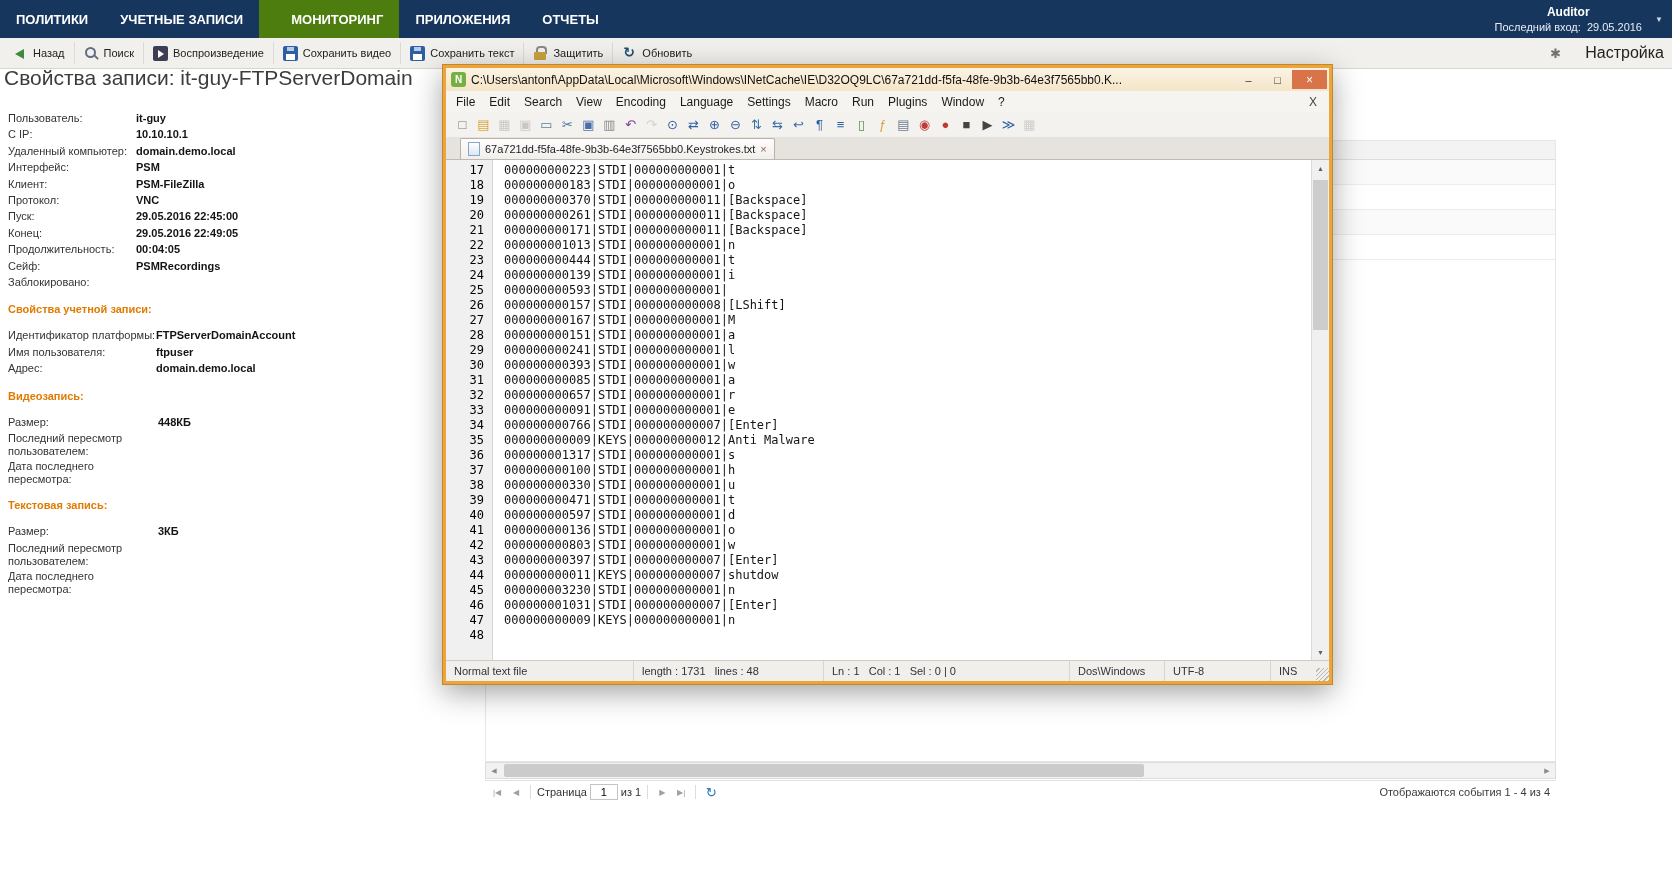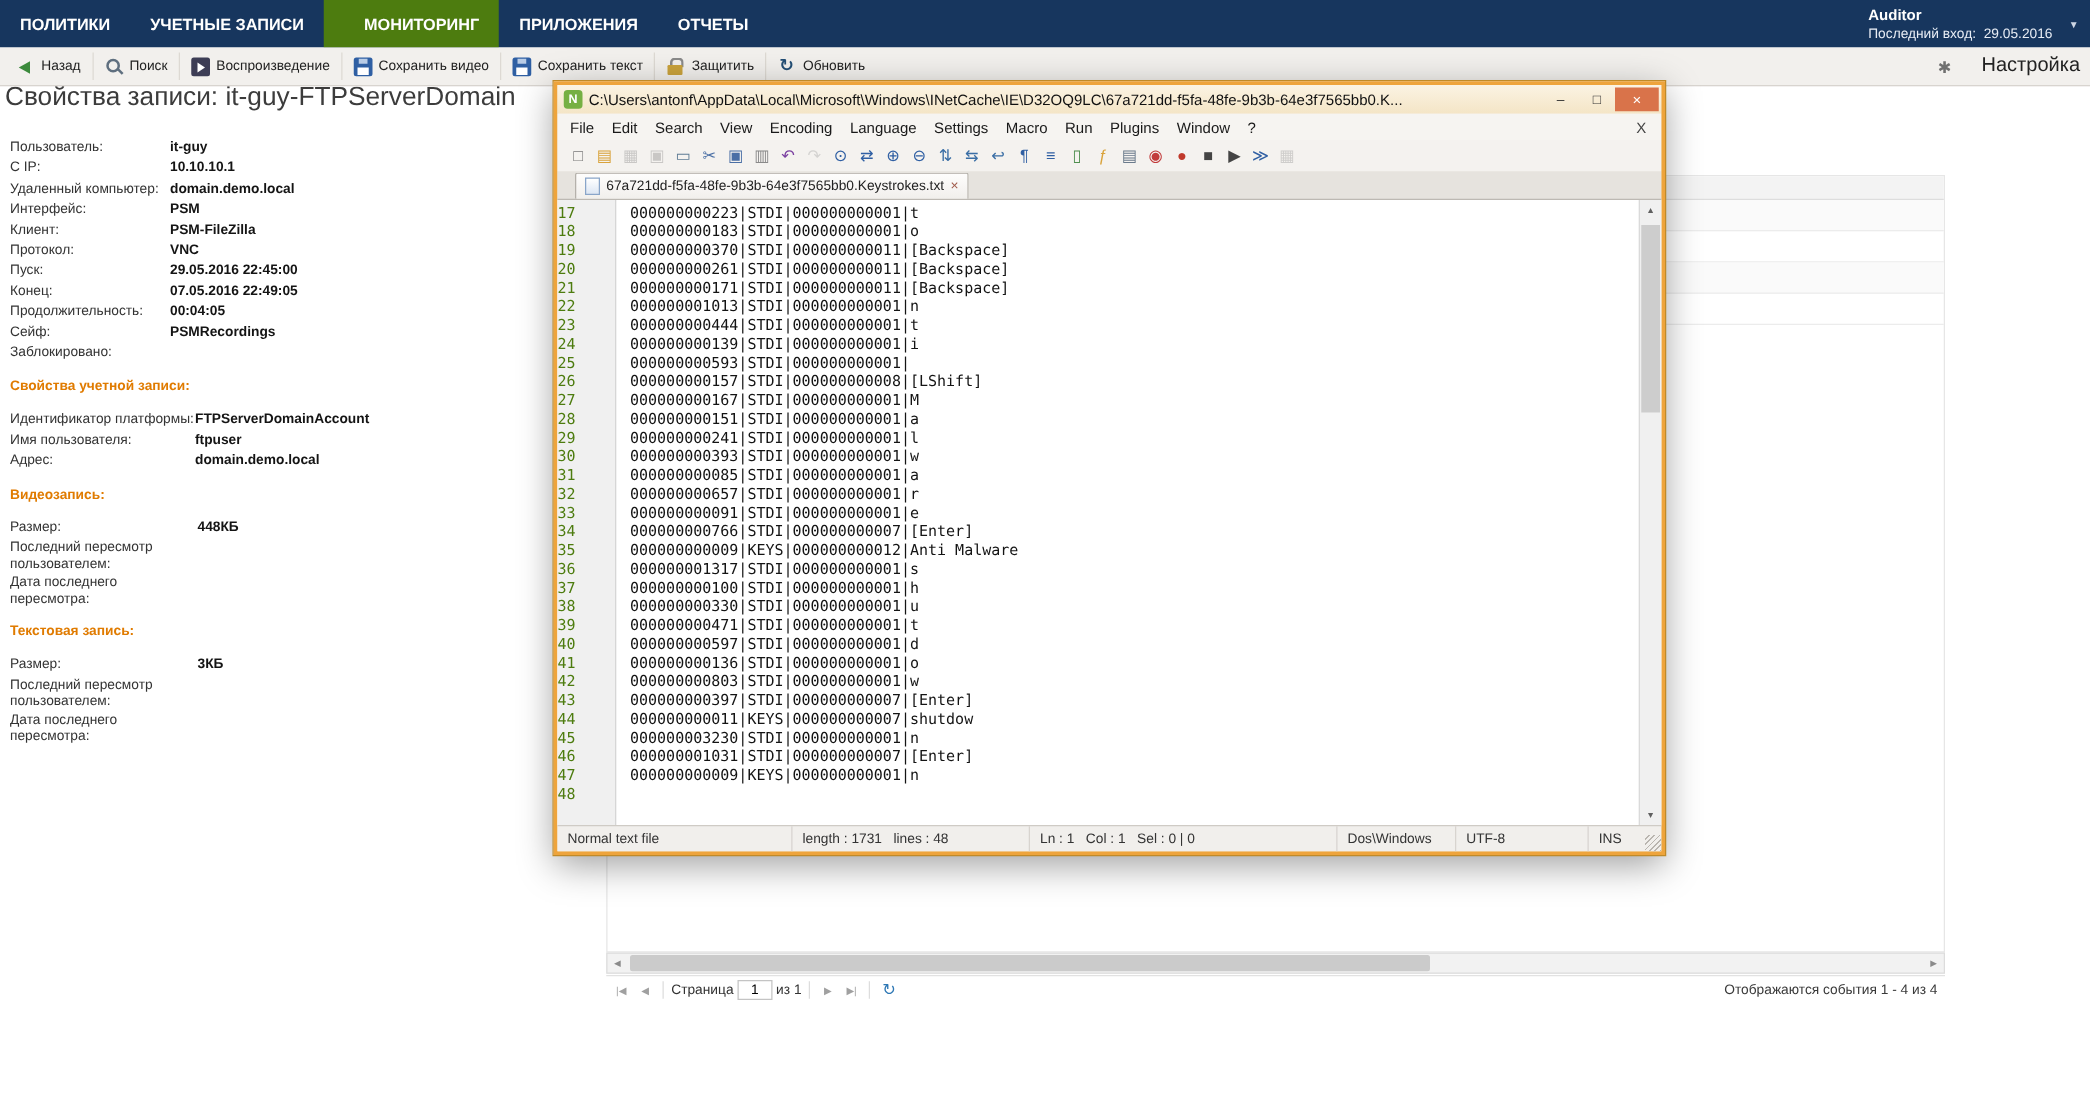--- a/index.html
+++ b/index.html
@@ -5,21 +5,21 @@
   html,body{margin:0;padding:0;background:#fff;}
   body{font-family:"Liberation Sans","DejaVu Sans",sans-serif;}
   #screen{position:relative;width:1672px;height:875px;overflow:hidden;background:#fff;}
 
   
   .navbar{position:absolute;top:0;left:0;right:0;height:38px;background:#17365e;display:flex;color:#fff;z-index:2;}
   .nav-left{display:flex;}
   .nav-item{display:flex;align-items:center;padding:0 16px;font-size:13px;font-weight:bold;cursor:pointer;white-space:nowrap;}
   .nav-item.active{background:#4d7c0f;padding-left:32px;}
   .nav-user{margin-left:auto;display:flex;flex-direction:column;justify-content:center;padding-right:30px;position:relative;text-align:left;}
-  .nav-user-name{font-size:12px;font-weight:bold;}
+  .nav-user-name{font-size:12px;font-weight:bold;text-align:center;}
   .nav-user-login{font-size:11px;color:#e8edf5;margin-top:2px;white-space:pre;}
   .nav-caret{position:absolute;right:9px;top:15px;font-size:8px;color:#cdd6e4;cursor:pointer;}
 
   
   .app-toolbar{position:absolute;top:38px;left:0;right:0;height:30px;background:#f2f0ed;border-bottom:1px solid #d8d4cf;display:flex;align-items:center;padding-left:4px;z-index:2;}
   .tb-btn{display:flex;align-items:center;gap:5px;padding:0 9px;height:22px;font-size:11px;color:#222;cursor:pointer;white-space:nowrap;}
   .tb-btn + .tb-btn{border-left:1px solid #ddd9d3;}
   .tb-settings{position:absolute;right:8px;top:4px;display:flex;align-items:center;gap:21px;font-size:16px;color:#222;height:22px;cursor:pointer;text-align:center;}
   .tb-icon{width:15px;height:15px;position:relative;display:inline-block;flex:none;}
   .ic-back::after{content:"";position:absolute;left:2px;top:3px;width:0;height:0;border:5px solid transparent;border-right:9px solid #3c8a3c;border-left:0;}
@@ -79,21 +79,21 @@
   .np-ico.disabled{opacity:.35;}
   .np-tabs{height:22px;flex:none;background:#e6e3de;display:flex;align-items:flex-end;padding-left:14px;border-bottom:1px solid #bdb9b3;}
   .np-tab{height:21px;background:linear-gradient(#fefdfc,#f1efec);border:1px solid #b5b1ab;border-bottom:none;border-radius:2px 2px 0 0;display:flex;align-items:center;gap:5px;padding:0 7px;font-size:11px;color:#222;cursor:pointer;box-sizing:border-box;}
   .tab-doc{width:10px;height:12px;background:linear-gradient(#ffffff,#dce6f4);border:1px solid #89a5c9;flex:none;}
   .tab-close{font-size:11px;color:#a05a4a;cursor:pointer;}
   .np-main{flex:1;display:flex;min-height:0;background:#fff;}
   .np-editor{flex:1;position:relative;overflow:hidden;min-width:0;}
   .gutter-bg{position:absolute;left:0;top:0;bottom:0;width:46px;background:#f0f0f0;border-right:1px solid #d6d6d6;}
   .code-lines{position:absolute;left:0;top:3px;right:0;font-family:"DejaVu Sans Mono","Liberation Mono",monospace;font-size:12px;line-height:15px;}
   .cline{display:flex;position:relative;}
-  .ln{width:38px;flex:none;color:#4d7c0f;padding-right:8px;}
+  .ln{width:38px;flex:none;text-align:right;color:#000000;padding-right:8px;}
   .lt{padding-left:12px;color:#141414;white-space:pre;}
   .np-vscroll{width:17px;flex:none;background:#f0f0f0;border-left:1px solid #dadada;position:relative;}
   .vs-up,.vs-down{position:absolute;left:0;right:0;height:16px;display:flex;align-items:center;justify-content:center;font-size:7px;color:#606060;cursor:pointer;}
   .vs-up{top:0}.vs-down{bottom:0}
   .vs-thumb{position:absolute;left:1px;right:1px;top:20px;height:150px;background:#cdcdcd;cursor:pointer;}
   .np-status{height:20px;flex:none;background:#f1efec;border-top:1px solid #cfcbc5;display:flex;align-items:center;font-size:11px;color:#333;}
   .sb{padding:0 8px;height:100%;display:flex;align-items:center;border-right:1px solid #d8d4cf;box-sizing:border-box;white-space:pre;overflow:hidden;flex:none;}
   .sb1{width:188px}.sb2{width:190px}.sb3{width:246px}.sb4{width:95px}.sb5{width:106px}.sb6{width:34px;border-right:none;}
   .sb-grip{margin-left:auto;width:13px;height:13px;align-self:flex-end;background:repeating-linear-gradient(135deg,transparent 0 2px,#b9b5af 2px 3px);}
 </style>
@@ -181,21 +181,21 @@
         <div class="prow">
           <span class="plabel">Протокол:</span>
           <span class="pvalue">VNC</span>
         </div>
         <div class="prow">
           <span class="plabel">Пуск:</span>
           <span class="pvalue">29.05.2016 22:45:00</span>
         </div>
         <div class="prow">
           <span class="plabel">Конец:</span>
-          <span class="pvalue">07.05.2016 22:49:05</span>
+          <span class="pvalue">29.05.2016 22:49:05</span>
         </div>
         <div class="prow">
           <span class="plabel">Продолжительность:</span>
           <span class="pvalue">00:04:05</span>
         </div>
         <div class="prow">
           <span class="plabel">Сейф:</span>
           <span class="pvalue">PSMRecordings</span>
         </div>
         <div class="prow">

